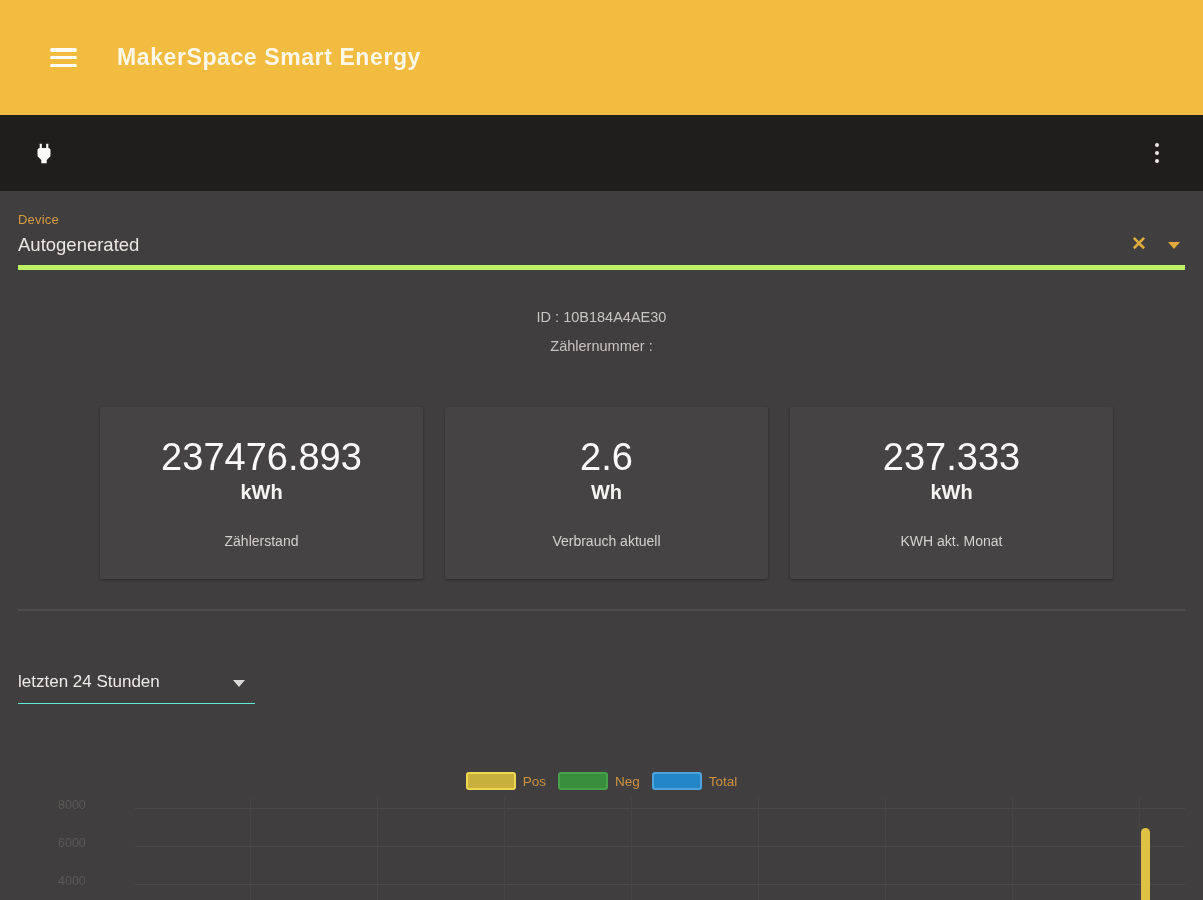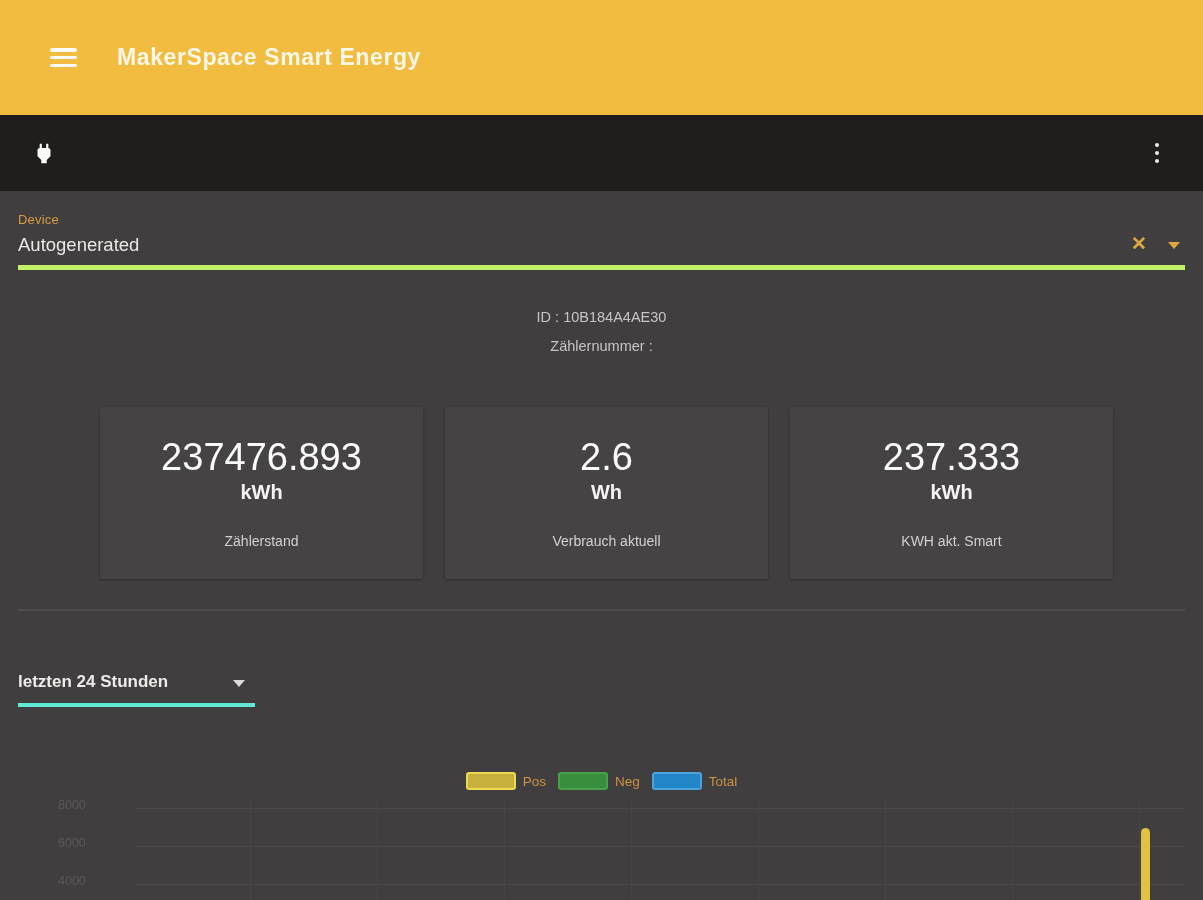--- a/index.html
+++ b/index.html
@@ -32,21 +32,21 @@
   .meter-info div+div{margin-top:8px;}
   
   .cards{position:absolute;left:100px;top:216px;width:1013px;height:172px;display:flex;gap:22px;}
   .card{flex:1;background:#454343;border-radius:2px;box-shadow:0 1px 3px rgba(0,0,0,.35);text-align:center;padding-top:29px;box-sizing:border-box;}
   .card-value{font-size:38px;color:#fbfafa;line-height:42px;font-weight:400;}
   .card-unit{font-size:20px;font-weight:bold;color:#f5f4f3;margin-top:3px;}
   .card-caption{font-size:14px;color:#d3d1cf;margin-top:29px;}
   
   .divider{position:absolute;left:18px;right:18px;top:418px;height:2px;background:#4e4c4c;}
   
-  .range-select{position:absolute;left:18px;top:481px;width:237px;border-bottom:4px solid #5eead4;padding-bottom:11px;cursor:pointer;font-weight:bold;}
+  .range-select{position:absolute;left:18px;top:481px;width:237px;border-bottom:1px solid #5eead4;padding-bottom:11px;cursor:pointer;}
   .range-value{font-size:17px;color:#edebe9;}
   .range-caret{position:absolute;right:10px;top:8px;width:0;height:0;border-left:6px solid transparent;border-right:6px solid transparent;border-top:7px solid #dcdad8;}
   
   .legend{position:absolute;left:0;top:581px;width:100%;display:flex;justify-content:center;align-items:center;}
   .legend-item{display:flex;align-items:center;margin:0 6px;cursor:pointer;}
   .swatch{width:46px;height:14px;border-radius:3px;border:2.5px solid;}
   .swatch-pos{background:#c7b13c;border-color:#ecd94f;}
   .swatch-neg{background:#388e3c;border-color:#47a14b;}
   .swatch-total{background:#2386c7;border-color:#4da3dc;}
   .legend-label{font-size:13.5px;color:#cd9242;margin-left:7px;}
@@ -105,21 +105,21 @@
         <div class="card-caption">Zählerstand</div>
       </div>
       <div class="card">
         <div class="card-value">2.6</div>
         <div class="card-unit">Wh</div>
         <div class="card-caption">Verbrauch aktuell</div>
       </div>
       <div class="card">
         <div class="card-value">237.333</div>
         <div class="card-unit">kWh</div>
-        <div class="card-caption">KWH akt. Smart</div>
+        <div class="card-caption">KWH akt. Monat</div>
       </div>
     </div>
 
     <div class="divider"></div>
 
     <div class="range-select">
       <span class="range-value">letzten 24 Stunden</span>
       <span class="range-caret"></span>
     </div>
 

